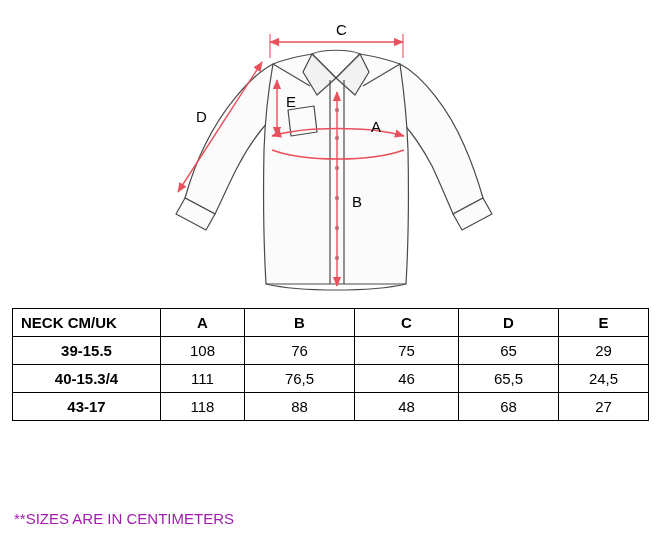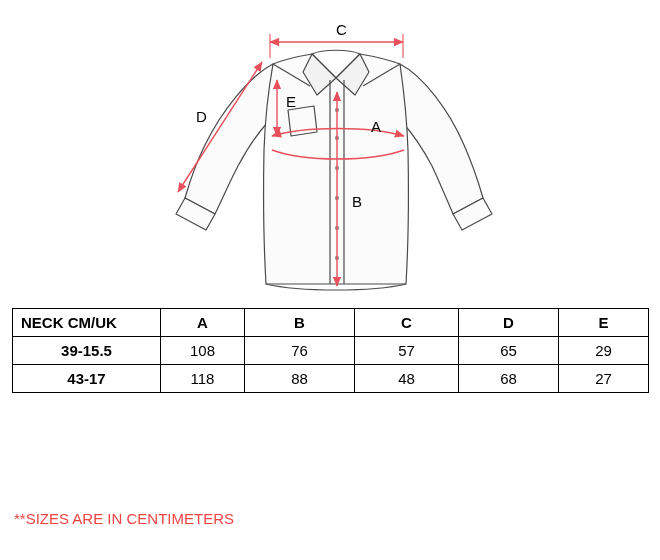--- a/index.html
+++ b/index.html
@@ -78,21 +78,21 @@
   col.c3 { width: 104px; }
   col.c4 { width: 100px; }
   col.c5 { width: 90px; }
   
   #footnote {
     position: absolute;
     left: 14px;
     top: 510px;
     font-size: 15px;
     font-family: "Liberation Sans", sans-serif;
-    color: #ef4444;
+    color: #a21caf;
   }
 </style>
 </head>
 <body>
 
 <div id="page">
 
   <div id="diagram-area">
     <svg id="shirt-svg" width="660" height="305" viewBox="0 0 660 305" xmlns="http://www.w3.org/2000/svg">
       <defs>
@@ -187,23 +187,31 @@
         <th>C</th>
         <th>D</th>
         <th>E</th>
       </tr>
     </thead>
     <tbody>
       <tr>
         <td class="row-head">39-15.5</td>
         <td>108</td>
         <td>76</td>
-        <td>57</td>
+        <td>75</td>
         <td>65</td>
         <td>29</td>
+      </tr>
+      <tr>
+        <td class="row-head">40-15.3/4</td>
+        <td>111</td>
+        <td>76,5</td>
+        <td>46</td>
+        <td>65,5</td>
+        <td>24,5</td>
       </tr>
       <tr>
         <td class="row-head">43-17</td>
         <td>118</td>
         <td>88</td>
         <td>48</td>
         <td>68</td>
         <td>27</td>
       </tr>
     </tbody>

